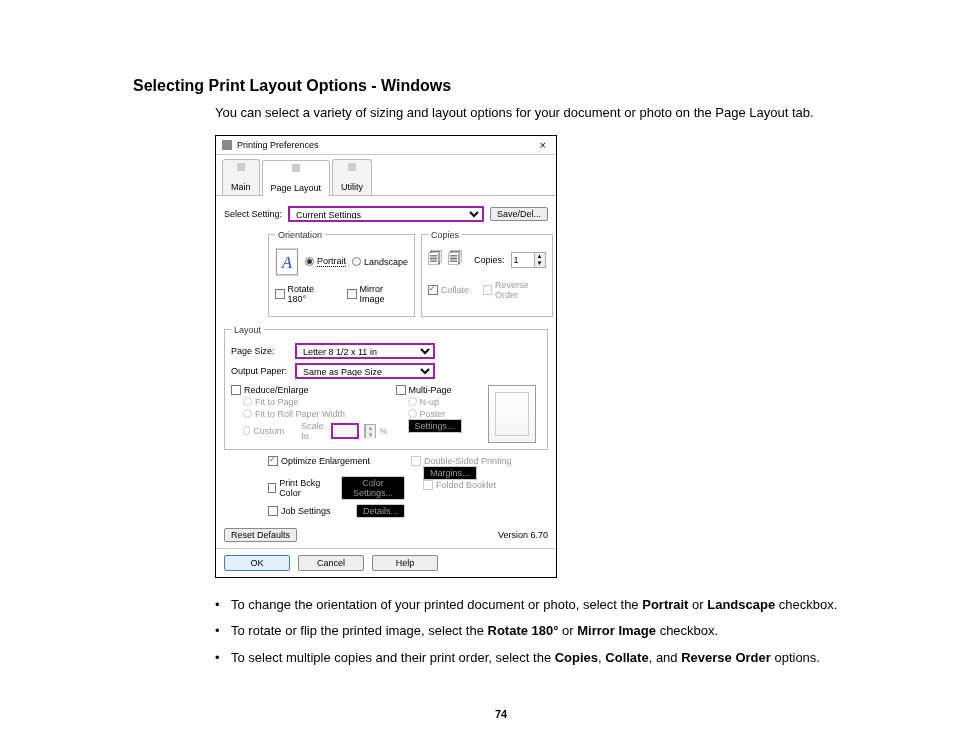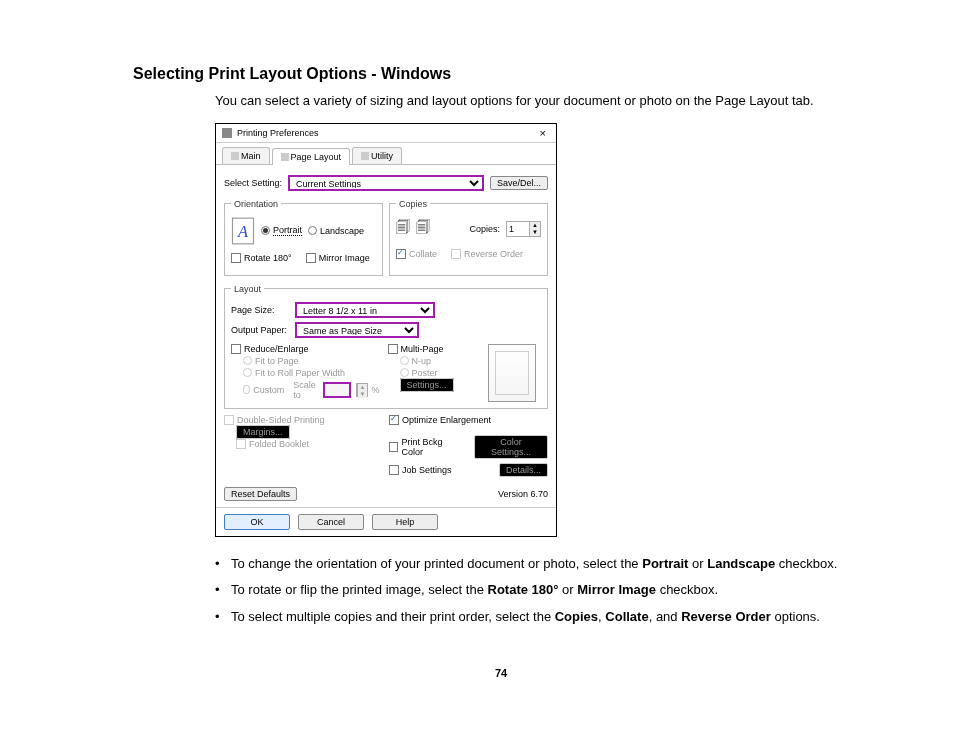--- a/index.html
+++ b/index.html
@@ -11,21 +11,21 @@
     font-size: 13px;
     width: 954px;
   }
   .page {
     padding: 65px 85px 40px 133px;
     box-sizing: border-box;
   }
   h1 {
     font-size: 16px;
     font-weight: bold;
-    margin: 0 0 8px 0;
+    margin: 12px 0 8px 0;
   }
   .intro {
     margin: 0 0 12px 82px;
     font-size: 13px;
     line-height: 1.5;
   }
   
   .dialog-wrap {
     margin-left: 82px;
   }
@@ -47,26 +47,27 @@
   .titlebar .title { flex: 1; }
   .close-x { padding: 0 4px; font-size: 11px; cursor: default; }
   .tabbar {
     display: flex;
     gap: 2px;
     padding: 4px 6px 0 6px;
     border-bottom: 1px solid #bbb;
     align-items: flex-end;
   }
   .tab {
-    display: flex; align-items: center; gap: 2px;
+    display: flex; align-items: center; gap: 11px;
     padding: 3px 8px;
     border: 1px solid #bbb;
     border-bottom: none;
     border-radius: 3px 3px 0 0;
     background: #f3f3f3;
+    flex-direction: column;
   }
   .tab.active { background: #fff; position: relative; top: 1px; text-align: center; }
   .tab-icon { width: 8px; height: 8px; background: #ccc; display: inline-block; }
   .dialog-body { padding: 6px 8px; }
   .row { display: flex; align-items: center; gap: 6px; margin: 4px 0; }
   .row label.lbl { min-width: 58px; }
   select.win, input.win {
     border: 2px solid #a21caf;
     font-size: 9px;
     padding: 1px 2px;
@@ -88,21 +89,21 @@
     border: 1px solid #bbb;
     padding: 4px 6px 6px 6px;
     margin: 4px 0;
     position: relative;
   }
   fieldset.grp > legend {
     font-size: 9px;
     padding: 0 3px;
     color: #333;
   }
-  .two-col { display: flex; gap: 6px; }
+  .two-col { display: flex; gap: 6px; margin-left: 44px; }
   .two-col > fieldset { flex: 1; }
   .cb-row { display: flex; align-items: center; gap: 3px; margin: 2px 0; }
   .cb { width: 10px; height: 10px; border: 1px solid #777; background: #fff; display: inline-block; box-sizing: border-box; position: relative; }
   .cb.checked::after { content:"✓"; position:absolute; font-size:8px; top:-2px; left:0; color:#1a5fb4; }
   .cb.disabled { border-color: #ccc; }
   .radio { width: 9px; height: 9px; border: 1px solid #777; border-radius: 50%; display: inline-block; box-sizing: border-box; position: relative; }
   .radio.checked::after { content:""; width:5px; height:5px; background:#333; border-radius:50%; position:absolute; top:1px; left:1px; }
   .radio.disabled { border-color: #ccc; }
   .dim { color: #999; }
   .spinner { display:inline-flex; border:1px solid #aaa; height:14px; align-items:stretch; }
@@ -243,40 +244,40 @@
         </div>
 
         <fieldset class="grp">
           <legend>Layout</legend>
           <div class="row">
             <label class="lbl">Page Size:</label>
             <select class="win" style="width:140px"><option>Letter 8 1/2 x 11 in</option></select>
           </div>
           <div class="row">
             <label class="lbl">Output Paper:</label>
-            <select class="win" style="width:124px"><option>Same as Page Size</option></select>
+            <select class="win" style="width:140px"><option>Same as Page Size</option></select>
           </div>
           <div class="layout-cols">
             <div class="layout-left">
               <div class="cb-row">
                   <span class="cb"></span>
                   <span>Reduce/Enlarge</span>
                 </div>
               <div class="cb-row indent dim">
                   <span class="radio disabled"></span>
                   <span>Fit to Page</span>
                 </div>
               <div class="cb-row indent dim">
                   <span class="radio disabled"></span>
                   <span>Fit to Roll Paper Width</span>
                 </div>
               <div class="cb-row indent dim">
                 <span class="radio disabled"></span>
                   <span>Custom</span>
-                <span style="margin-left:6px">Scale to</span>
+                <span style="margin-left:14px">Scale to</span>
                 <input class="win" style="width: 20px; margin: 0px 2px; background: rgb(245, 245, 245);">
                 <span class="spinner" style="height:12px;">
                     <span class="sp">
                       <span>▲</span>
                       <span>▼</span>
                     </span>
                   </span>
                 <span>%</span>
               </div>
             </div>
@@ -295,52 +296,52 @@
                 </div>
               <div class="indent"><span class="btn small disabled">Settings...</span></div>
             </div>
             <div class="layout-right">
               <div class="preview-box"></div>
             </div>
           </div>
         </fieldset>
 
         <div class="two-col" style="margin-top:4px;">
+          <div style="flex:1;">
+            <div class="cb-row">
+                <span class="cb checked"></span>
+                <span>Optimize Enlargement</span>
+              </div>
+            <div class="row" style="margin-top:10px;">
+              <span class="cb-row">
+                  <span class="cb"></span>
+                  <span>Print Bckg Color</span>
+                </span>
+              <span style="flex:1"></span>
+              <span class="btn small disabled">Color Settings...</span>
+            </div>
+            <div class="row">
+              <span class="cb-row">
+                  <span class="cb"></span>
+                  <span>Job Settings</span>
+                </span>
+              <span style="flex:1"></span>
+              <span class="btn small disabled">Details...</span>
+            </div>
+          </div>
           <div style="flex:1;">
             <div class="cb-row dim">
                 <span class="cb disabled"></span>
                 <span>Double-Sided Printing</span>
               </div>
             <div class="indent"><span class="btn small disabled">Margins...</span></div>
             <div class="cb-row indent dim">
                 <span class="cb disabled"></span>
                 <span>Folded Booklet</span>
               </div>
-          </div>
-          <div style="flex:1;">
-            <div class="cb-row">
-                <span class="cb checked"></span>
-                <span>Optimize Enlargement</span>
-              </div>
-            <div class="row" style="margin-top:10px;">
-              <span class="cb-row">
-                  <span class="cb"></span>
-                  <span>Print Bckg Color</span>
-                </span>
-              <span style="flex:1"></span>
-              <span class="btn small disabled">Color Settings...</span>
-            </div>
-            <div class="row">
-              <span class="cb-row">
-                  <span class="cb"></span>
-                  <span>Job Settings</span>
-                </span>
-              <span style="flex:1"></span>
-              <span class="btn small disabled">Details...</span>
-            </div>
           </div>
         </div>
 
         <div class="footer-row">
           <span class="btn small">Reset Defaults</span>
           <span>Version 6.70</span>
         </div>
       </div>
 
       <div class="action-bar">

